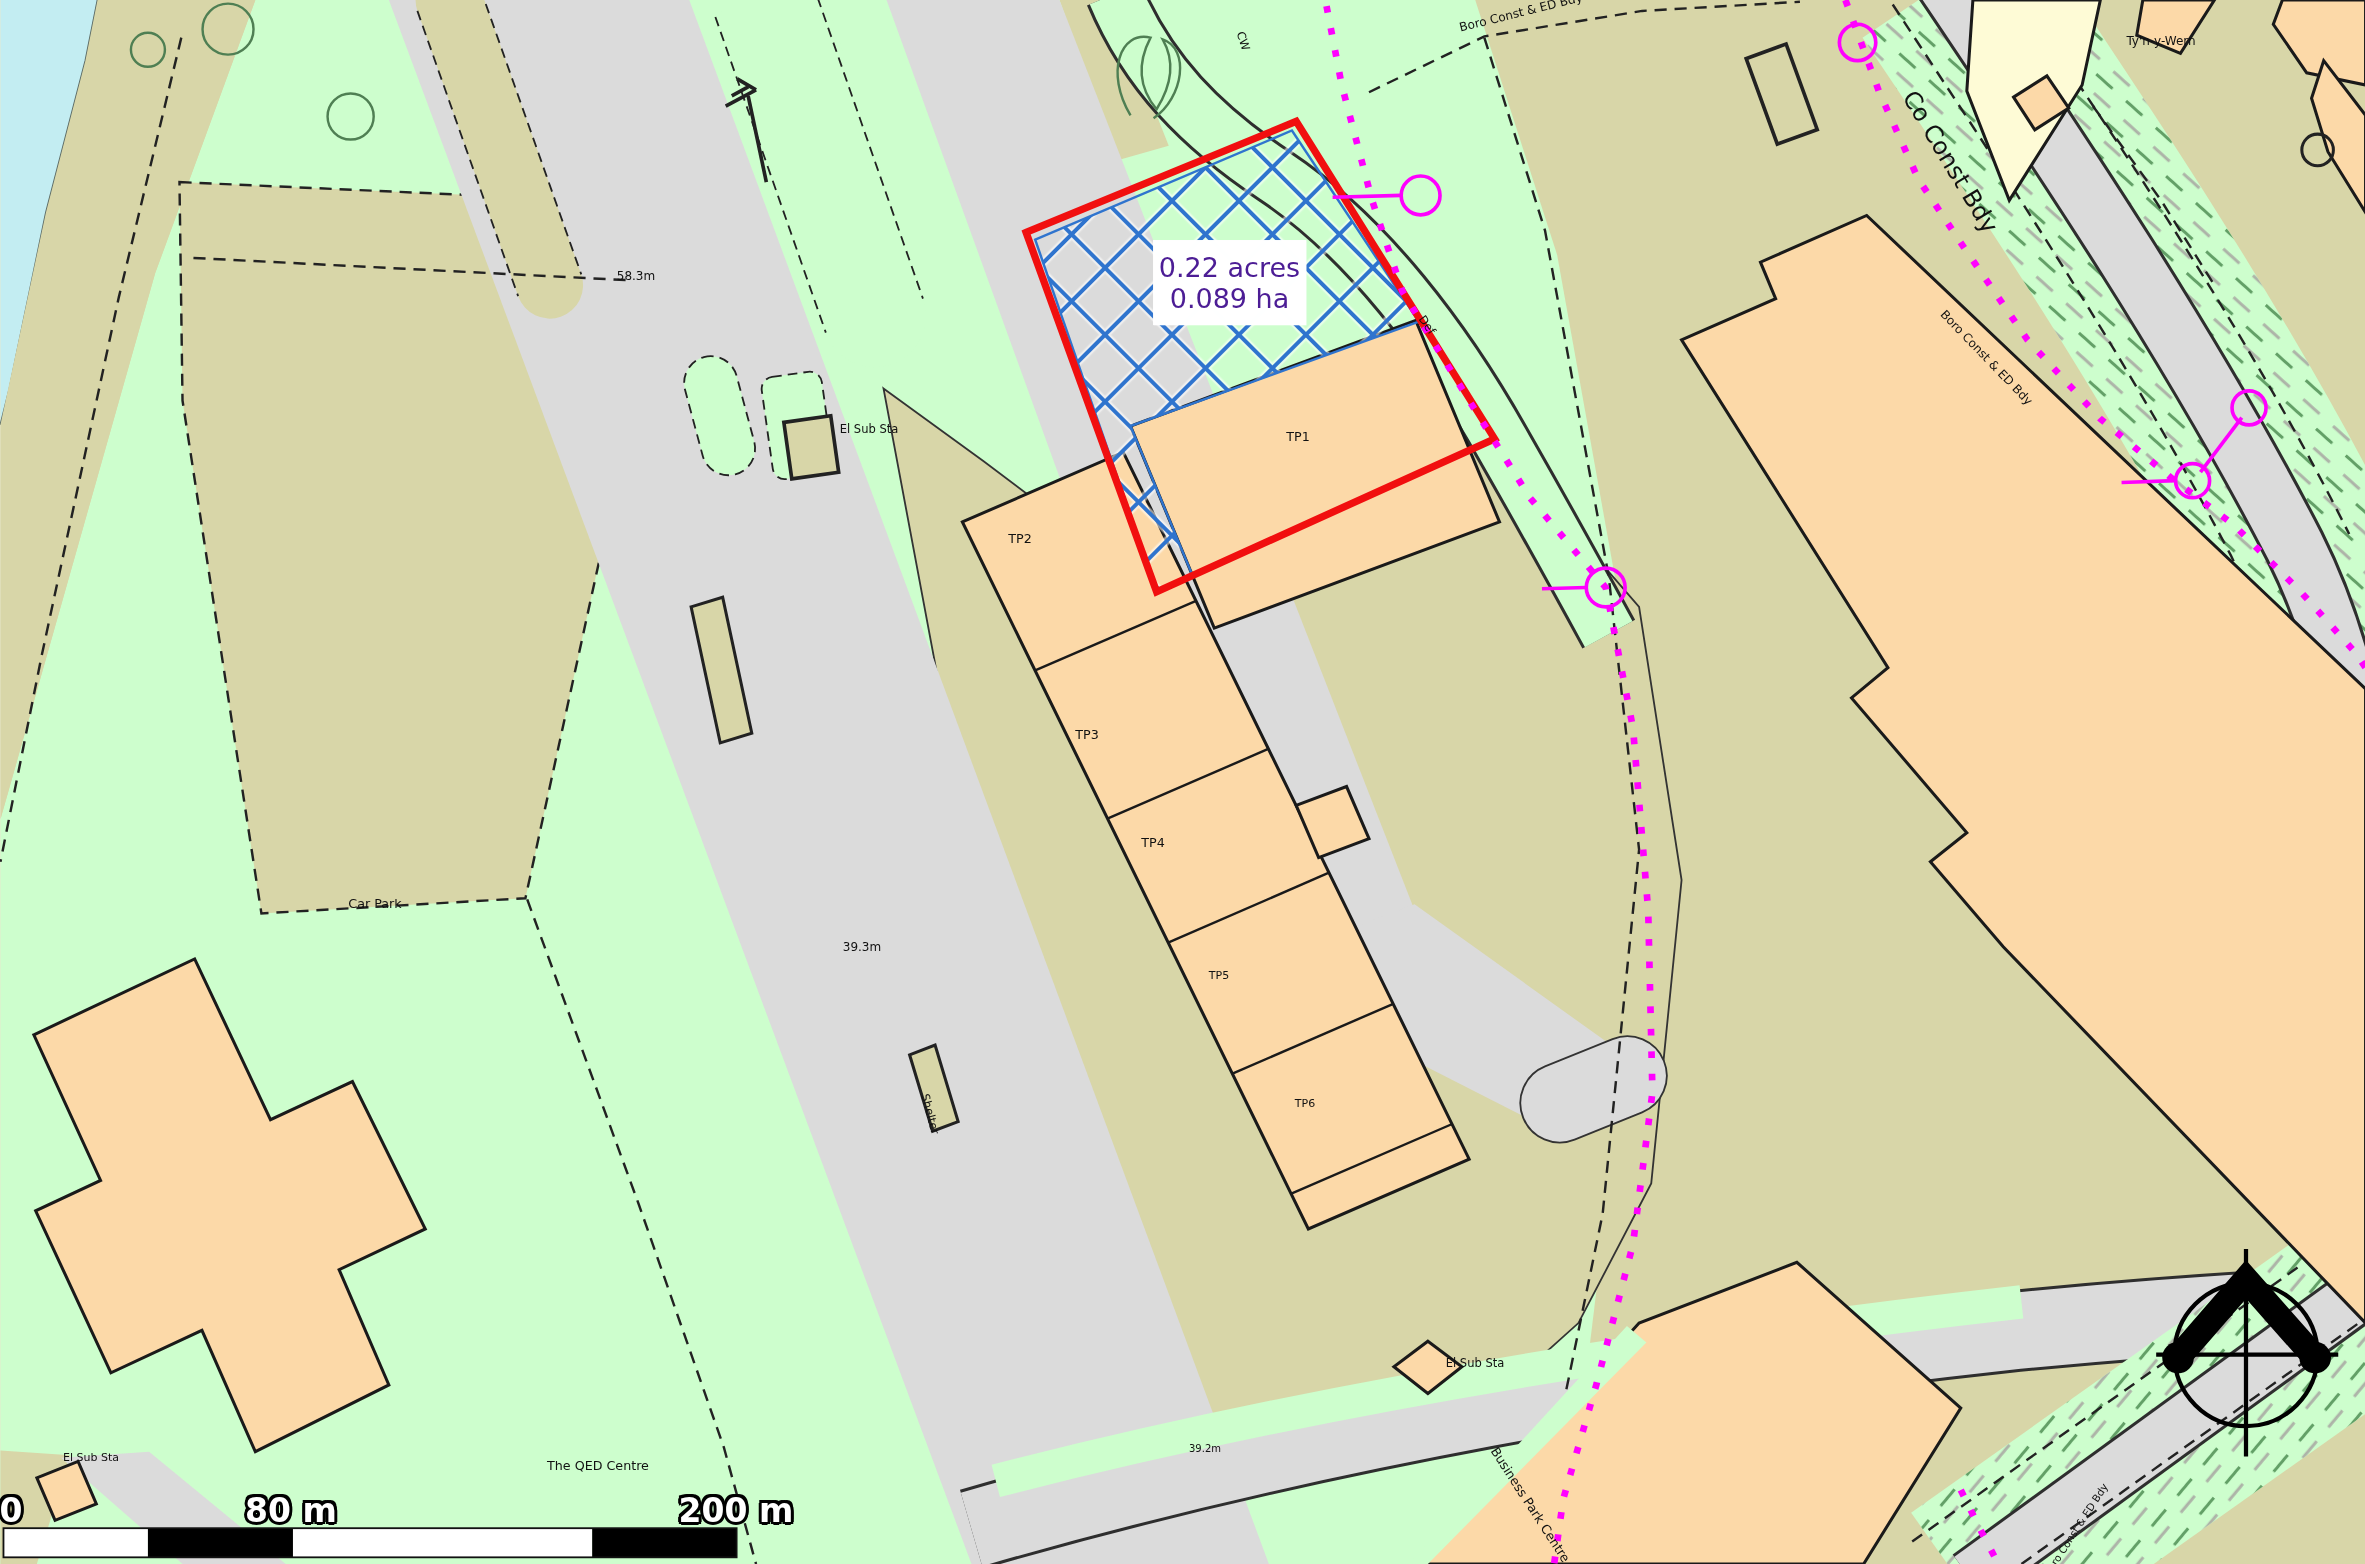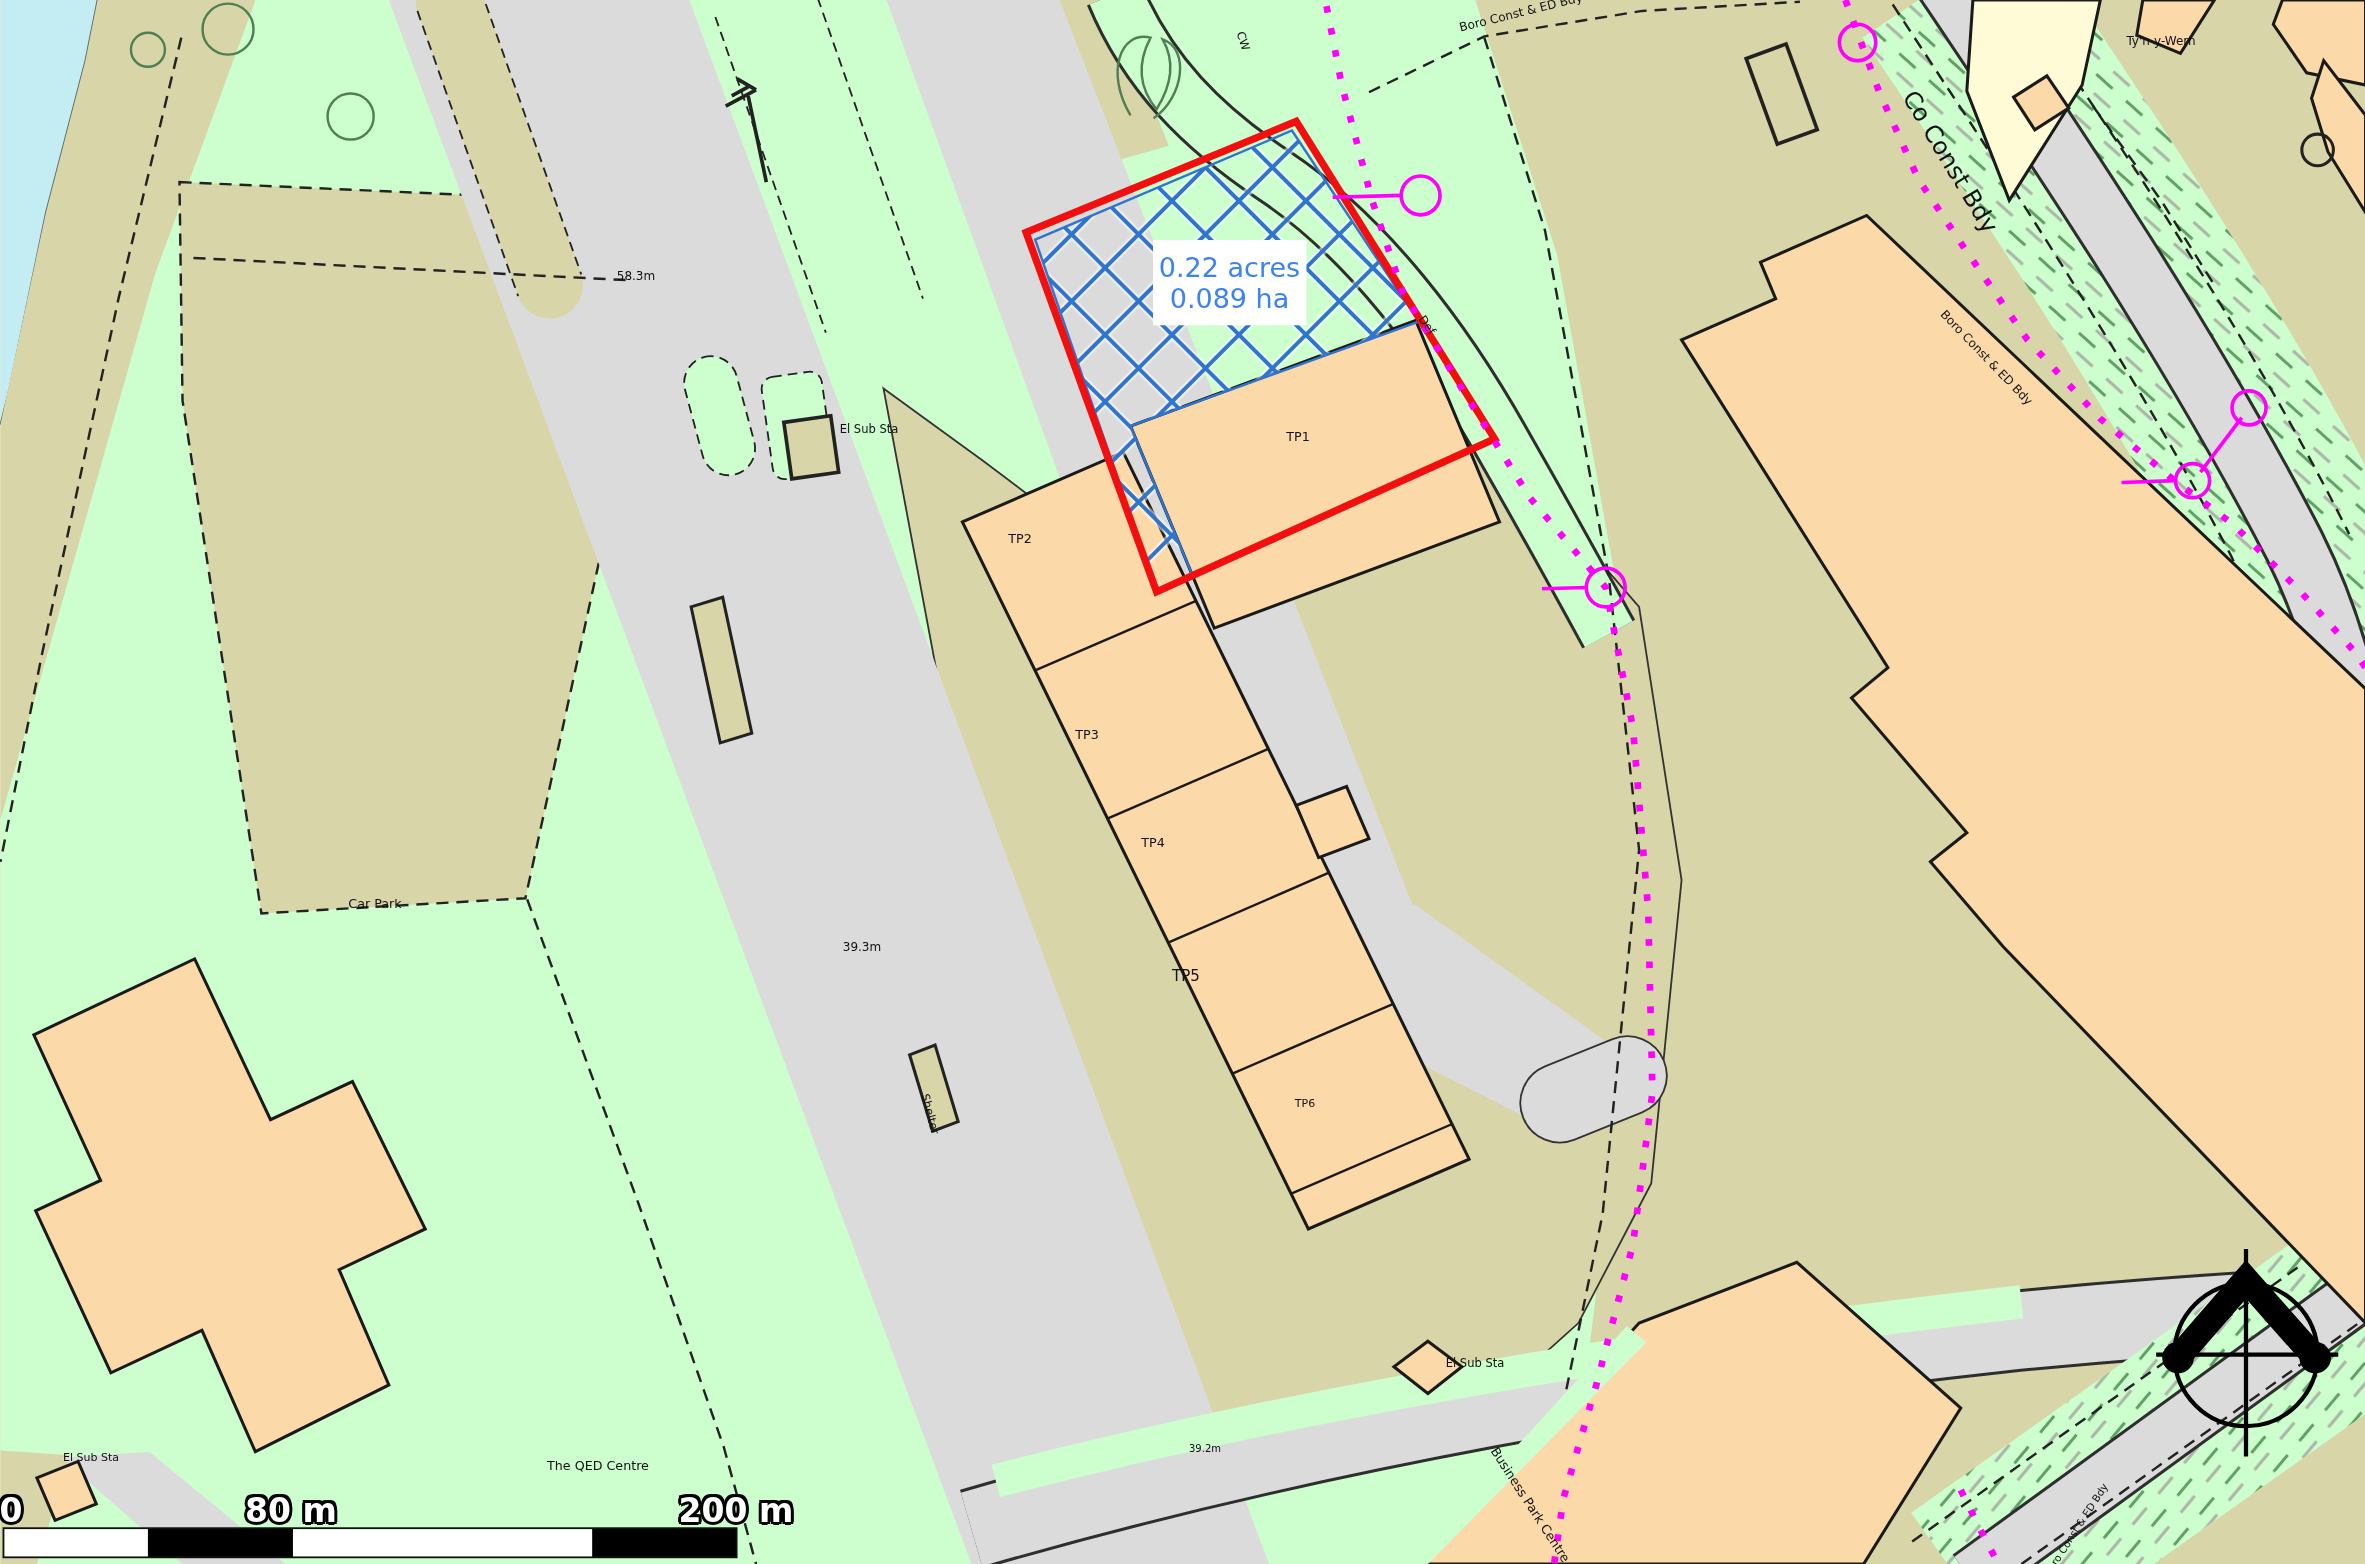--- a/index.html
+++ b/index.html
@@ -6,21 +6,21 @@
   #stage{position:relative;width:2366px;height:1564px;overflow:hidden;
          font-family:"DejaVu Sans","Liberation Sans",sans-serif;}
   #stage svg{position:absolute;left:0;top:0;}
   .lbl{position:absolute;transform:translate(-50%,-50%);color:#111;white-space:nowrap;
        line-height:1.1;text-align:center;}
   .outlined{color:#fff;font-weight:bold;
      text-shadow:-2.4px -2.4px 0 #000,2.4px -2.4px 0 #000,-2.4px 2.4px 0 #000,2.4px 2.4px 0 #000,
                  0 -3px 0 #000,0 3px 0 #000,-3px 0 0 #000,3px 0 0 #000;}
   .areabox{position:absolute;left:1153px;top:240px;width:153px;height:85px;
      background:rgba(255,255,255,.93);display:flex;flex-direction:column;
-     justify-content:center;align-items:center;font-size:27px;color:#3b82f6;}
+     justify-content:center;align-items:center;font-size:27px;color:#4c1d95;}
   .wrap2{white-space:normal;width:170px;}
 </style>
 </head>
 <body>
 
 <div id="stage">
 
 <svg viewBox="0 0 3897 2577" width="2366" height="1564">
   <defs>
     <pattern id="bluehatch" width="78" height="78" patternUnits="userSpaceOnUse" patternTransform="rotate(45)">
@@ -194,21 +194,21 @@
 
 <div class="areabox">
   <div>0.22 acres</div>
   <div>0.089 ha</div>
 </div>
 
 <div class="lbl" style="left:1298px;top:437px;font-size:12.7px">TP1</div>
 <div class="lbl" style="left:1020px;top:539px;font-size:12.7px">TP2</div>
 <div class="lbl" style="left:1087px;top:735px;font-size:12.7px">TP3</div>
 <div class="lbl" style="left:1153px;top:843px;font-size:12.7px">TP4</div>
-<div class="lbl" style="left:1186px;top:976px;font-size:15px">TP5</div>
+<div class="lbl" style="left:1219px;top:976px;font-size:11px">TP5</div>
 <div class="lbl" style="left:1305px;top:1104px;font-size:11px">TP6</div>
 
 <div class="lbl" style="left:636px;top:277px;font-size:12px">58.3m</div>
 <div class="lbl" style="left:862px;top:948px;font-size:12px">39.3m</div>
 <div class="lbl" style="left:1205px;top:1448px;font-size:10px">39.2m</div>
 
 <div class="lbl" style="left:869px;top:429px;font-size:11.5px">El Sub Sta</div>
 <div class="lbl" style="left:1475px;top:1363px;font-size:11.5px">El Sub Sta</div>
 <div class="lbl" style="left:91px;top:1458px;font-size:11px">El Sub Sta</div>
 

